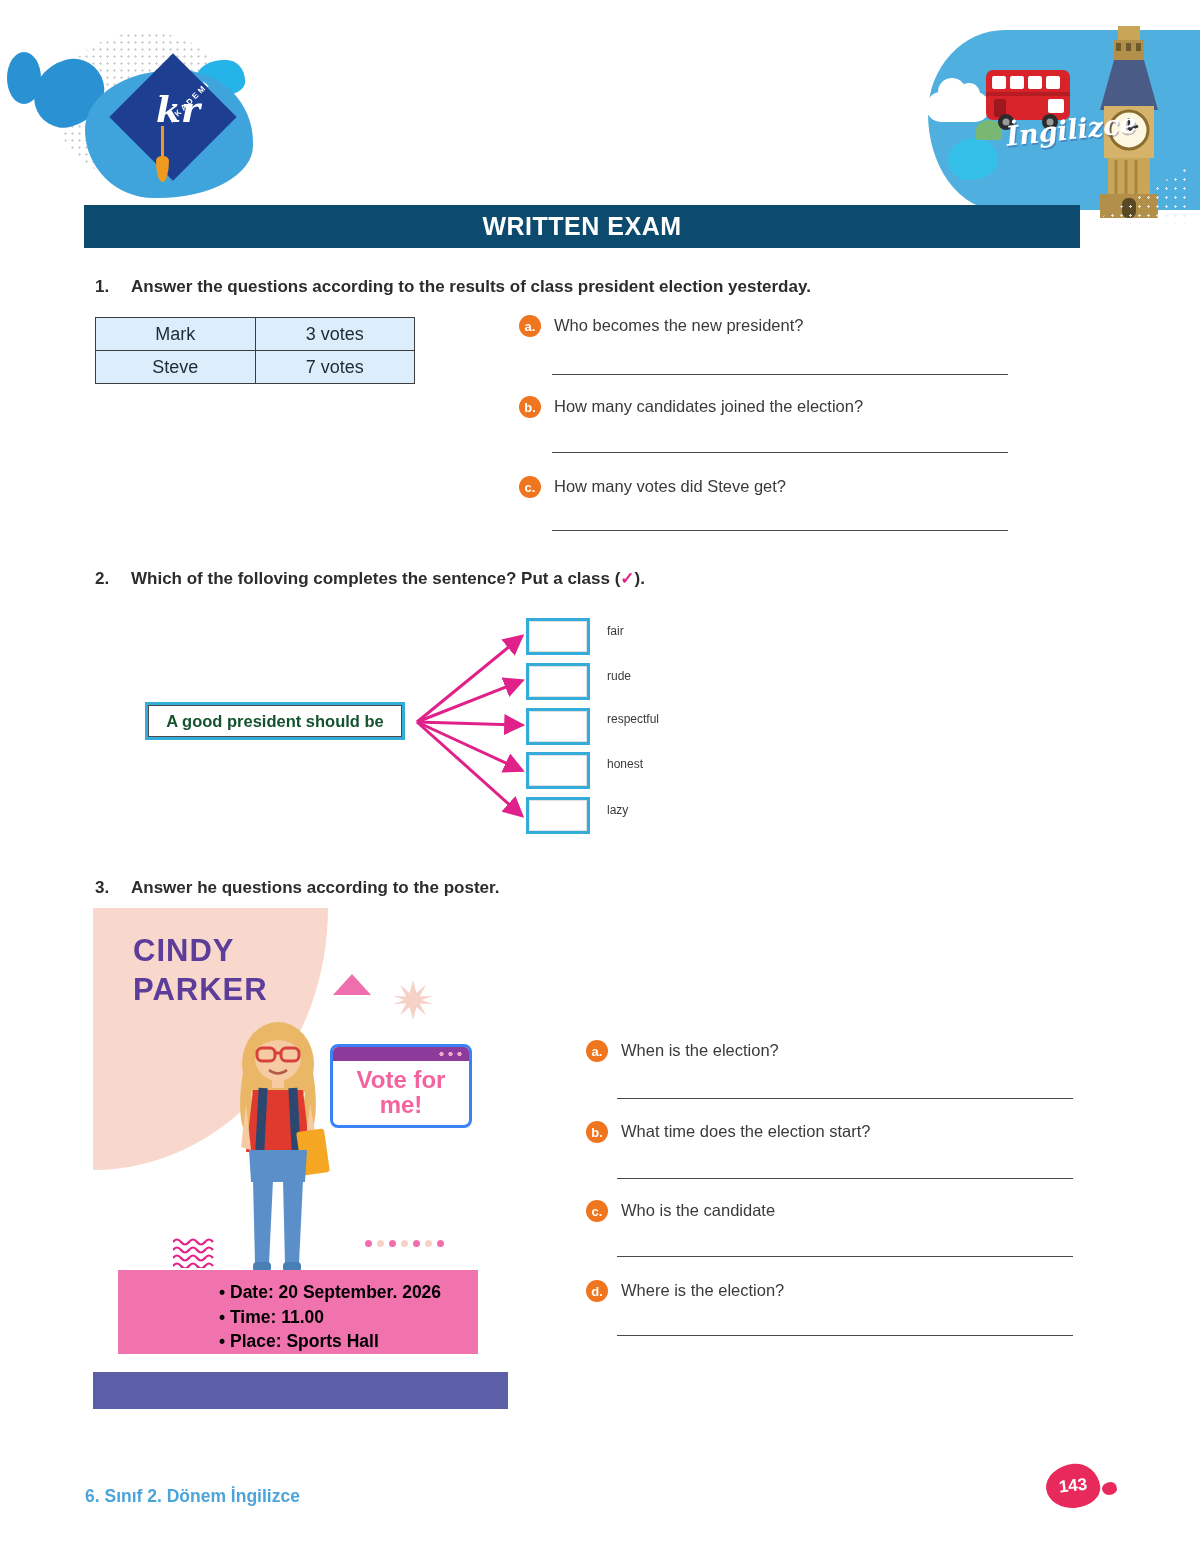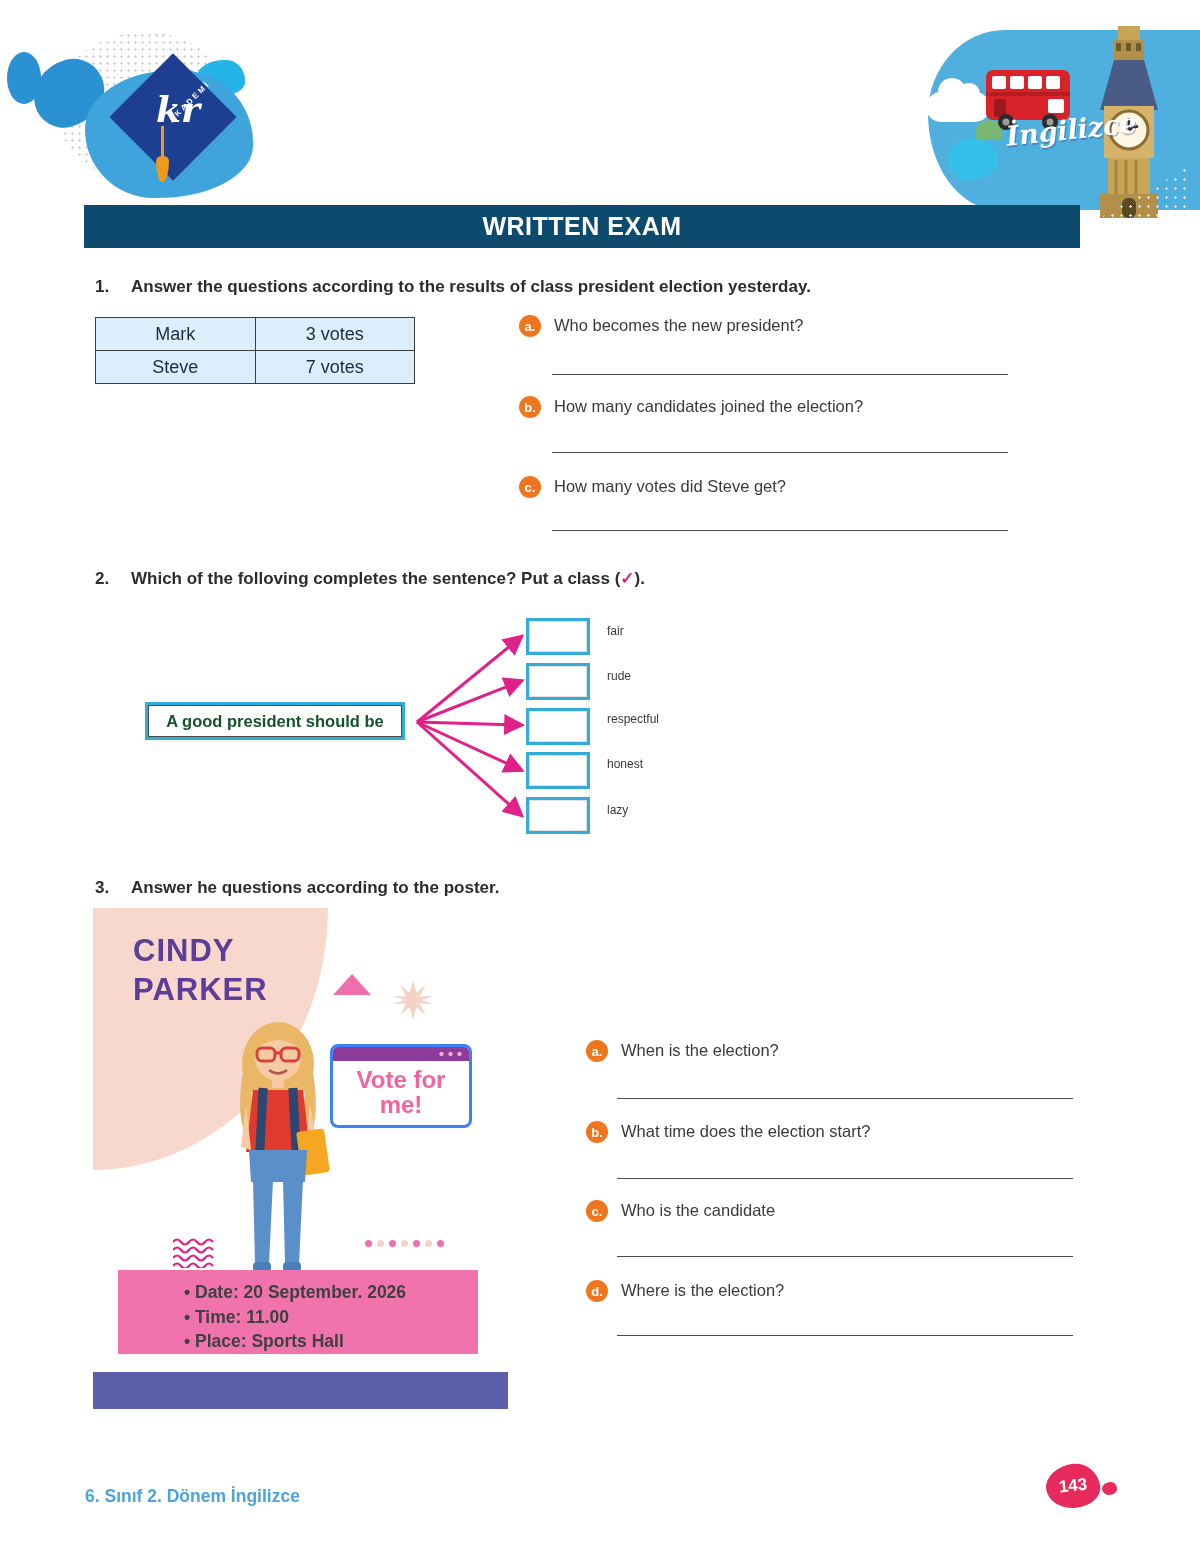--- a/index.html
+++ b/index.html
@@ -93,21 +93,21 @@
      background-image:radial-gradient(circle, #f2a7cf 2px, transparent 2.2px); background-size:9px 4px; }
   .vote-text { color:#f2639f; font-weight:800; font-size:24px; text-align:center; line-height:1.05; padding-top:6px; }
   .girl-svg { position:absolute; left:120px; top:104px; }
   .squiggles { position:absolute; left:80px; top:330px; }
   .dots-row { position:absolute; left:272px; top:332px; display:flex; gap:5px; }
   .dots-row span { width:7px; height:7px; border-radius:50%; }
   .dots-row span:nth-child(odd) { background:#ef6fae; }
   .dots-row span:nth-child(even) { background:#f6d2c6; }
   .info-box { position:absolute; left:25px; top:362px; width:360px; height:84px; background:#f173ae;
      padding:10px 0 0 66px; }
-  .info-box div { font-size:17.5px; font-weight:bold; color:#404040; line-height:1.4; }
+  .info-box div { font-size:17.5px; font-weight:bold; color:#000000; line-height:1.4;margin-left:35px; }
   .poster-bar { position:absolute; left:0; top:464px; width:415px; height:37px; background:#5c5ea8; }
 
   
   .footer-left { position:absolute; left:85px; top:1486px; color:#4da4db; font-size:17.5px; font-weight:bold; }
   .page-blob { position:absolute; left:1046px; top:1464px; width:54px; height:44px; background:#e8295b;
      border-radius:55% 45% 48% 52% / 50% 58% 42% 50%; display:flex; align-items:center; justify-content:center;
      color:#fff; font-weight:800; font-size:17px; transform:rotate(-6deg); }
   .page-blob-dot { position:absolute; left:1102px; top:1482px; width:15px; height:13px; background:#e8295b;
      border-radius:60% 40% 55% 45% / 50% 55% 45% 50%; }
 </style>

